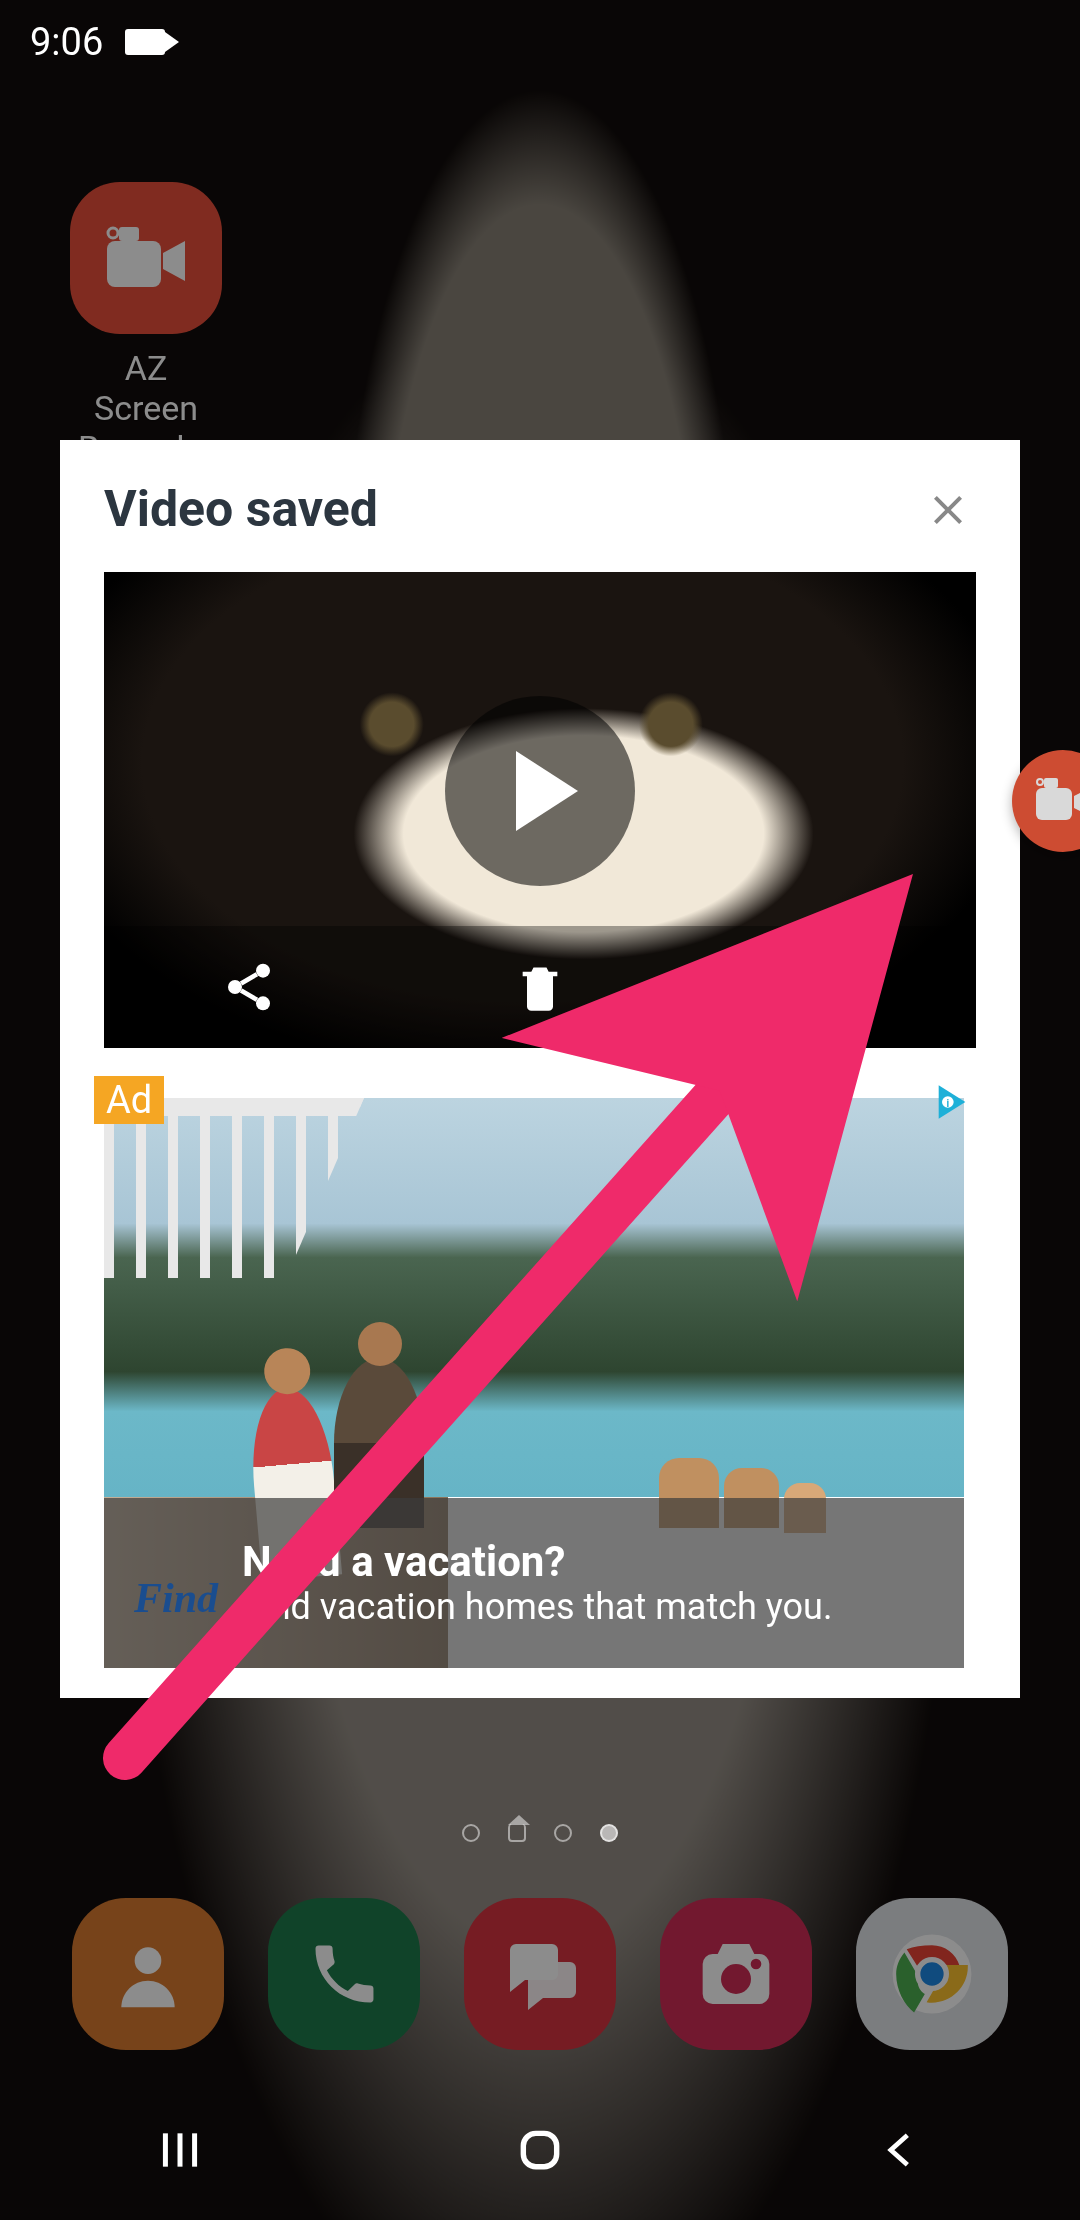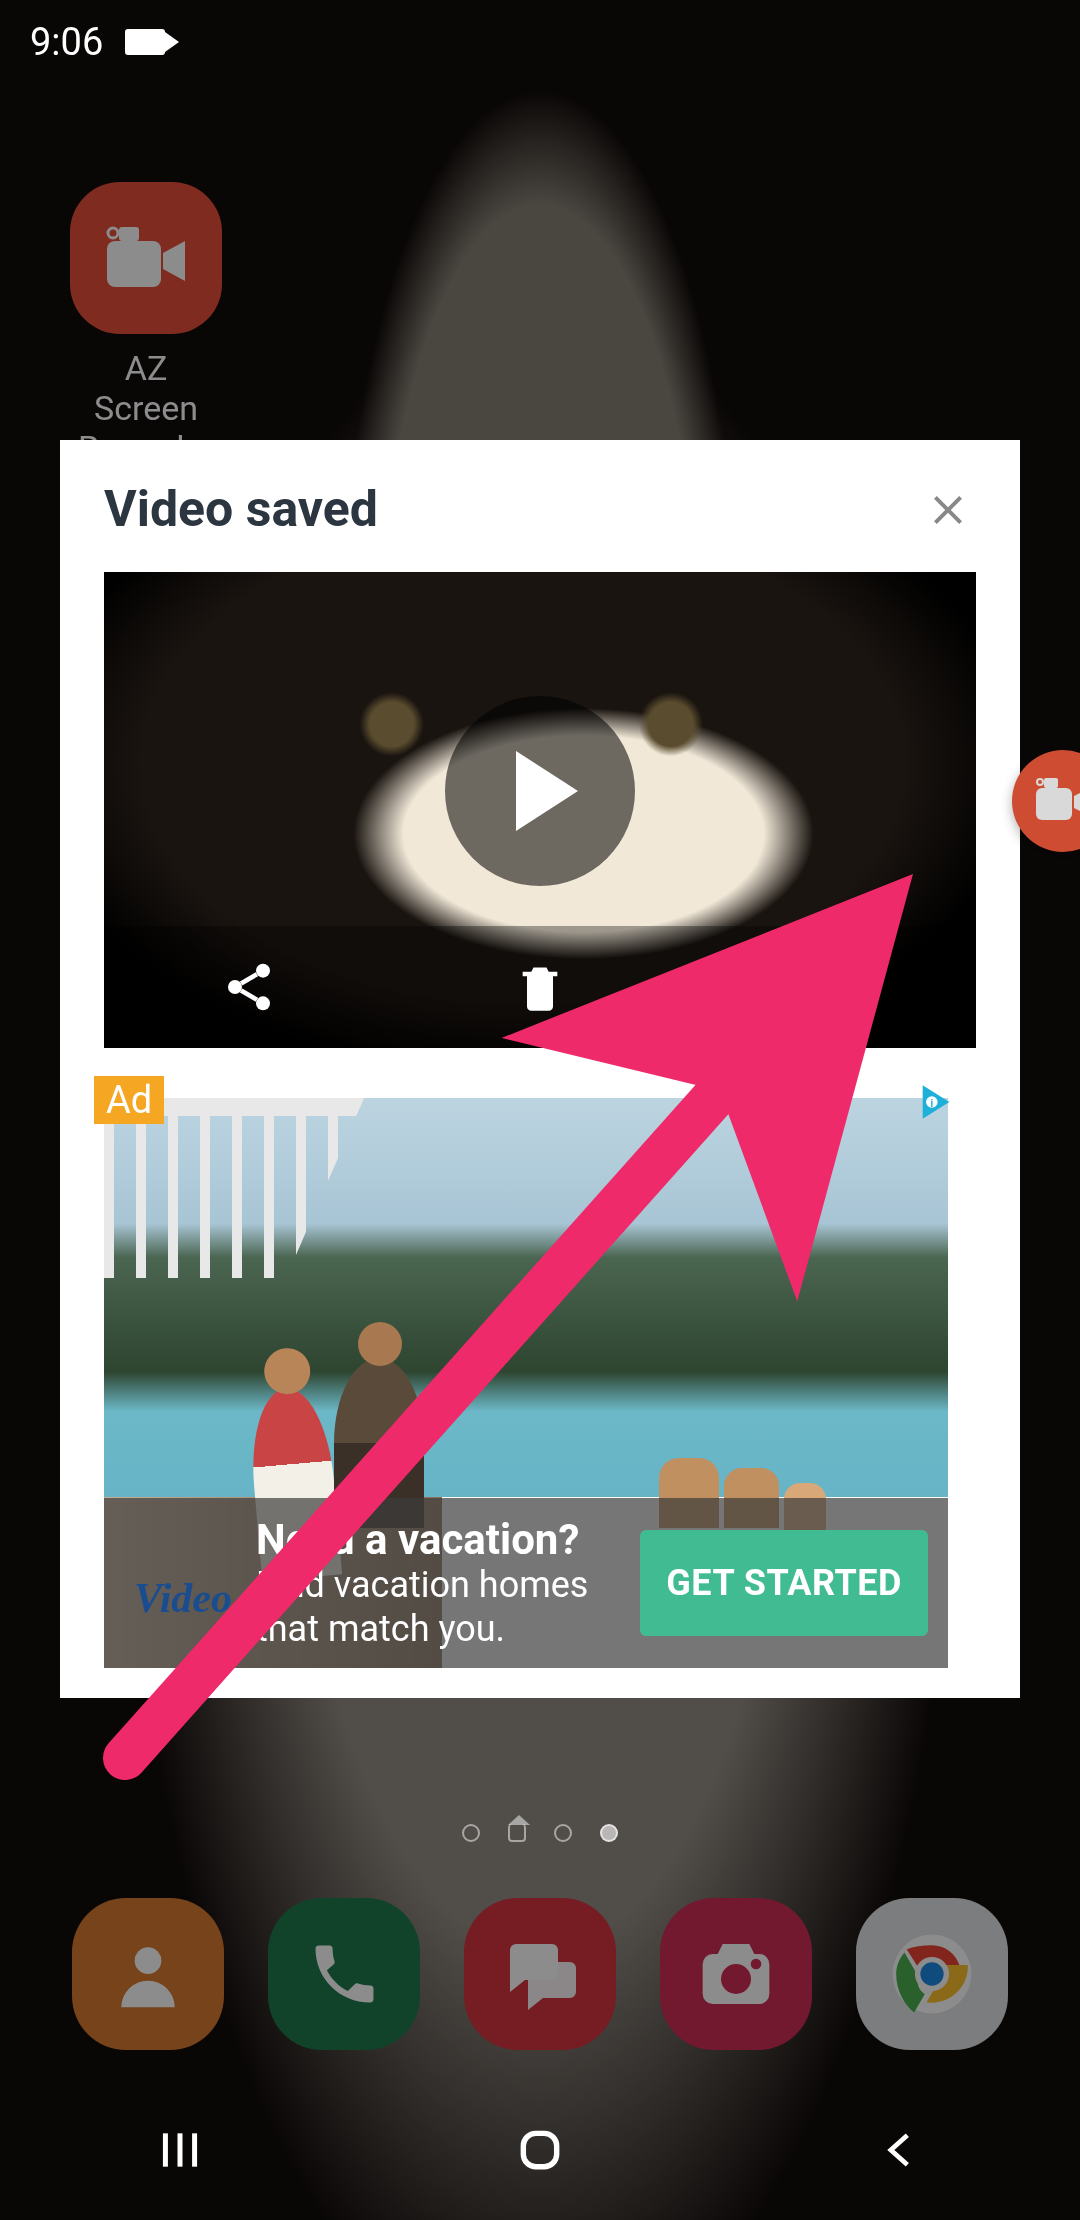--- a/index.html
+++ b/index.html
@@ -187,21 +187,21 @@
     bottom: 0; left: 0; right: 0;
     height: 122px;
     background: rgba(0,0,0,0.35);
     display: flex;
     justify-content: space-around;
     align-items: center;
   }
   .video-action-btn { width: 120px; height: 80px; display: flex; align-items: center; justify-content: center; }
 
   
-  .ad-container { margin: 50px 72px 0 44px; position: relative; }
+  .ad-container { margin: 50px 56px 0 44px; position: relative; }
   .ad-badge {
     position: absolute;
     top: -22px; left: -10px;
     background: #f5a623;
     color: #fff;
     font-size: 38px;
     font-weight: 400;
     padding: 2px 12px;
     z-index: 2;
   }
@@ -363,26 +363,25 @@
           <text x="9.5" y="15" text-anchor="middle" font-size="6" fill="#1eb0d8" font-weight="bold">i</text>
         </svg>
     </div>
     <div class="ad-image">
       <div class="figure fig1"></div>
       <div class="figure fig2"></div>
       <div class="figure fig3"></div>
       <div class="figure fig4"></div>
       <div class="figure fig5"></div>
       <div class="ad-overlay">
-        <div class="ad-logo">Video</div>
+        <div class="ad-logo">Find</div>
         <div class="ad-text">
           <div class="ad-headline">Need a vacation?</div>
           <div class="ad-sub">Find vacation homes that match you.</div>
         </div>
-        <div class="ad-cta">GET STARTED</div>
       </div>
     </div>
   </div>
 </div>
 
 <svg class="annotation-arrow" width="1080" height="2220" style="top:0;left:0;">
   <defs>
     <marker id="arrowhead" markerWidth="9" markerHeight="9" refX="4.8" refY="4.5" orient="auto">
       <path d="M0,0 L9,4.5 L0,9 L2.4,4.5 Z" fill="#ef2a6a"></path>
     </marker>

